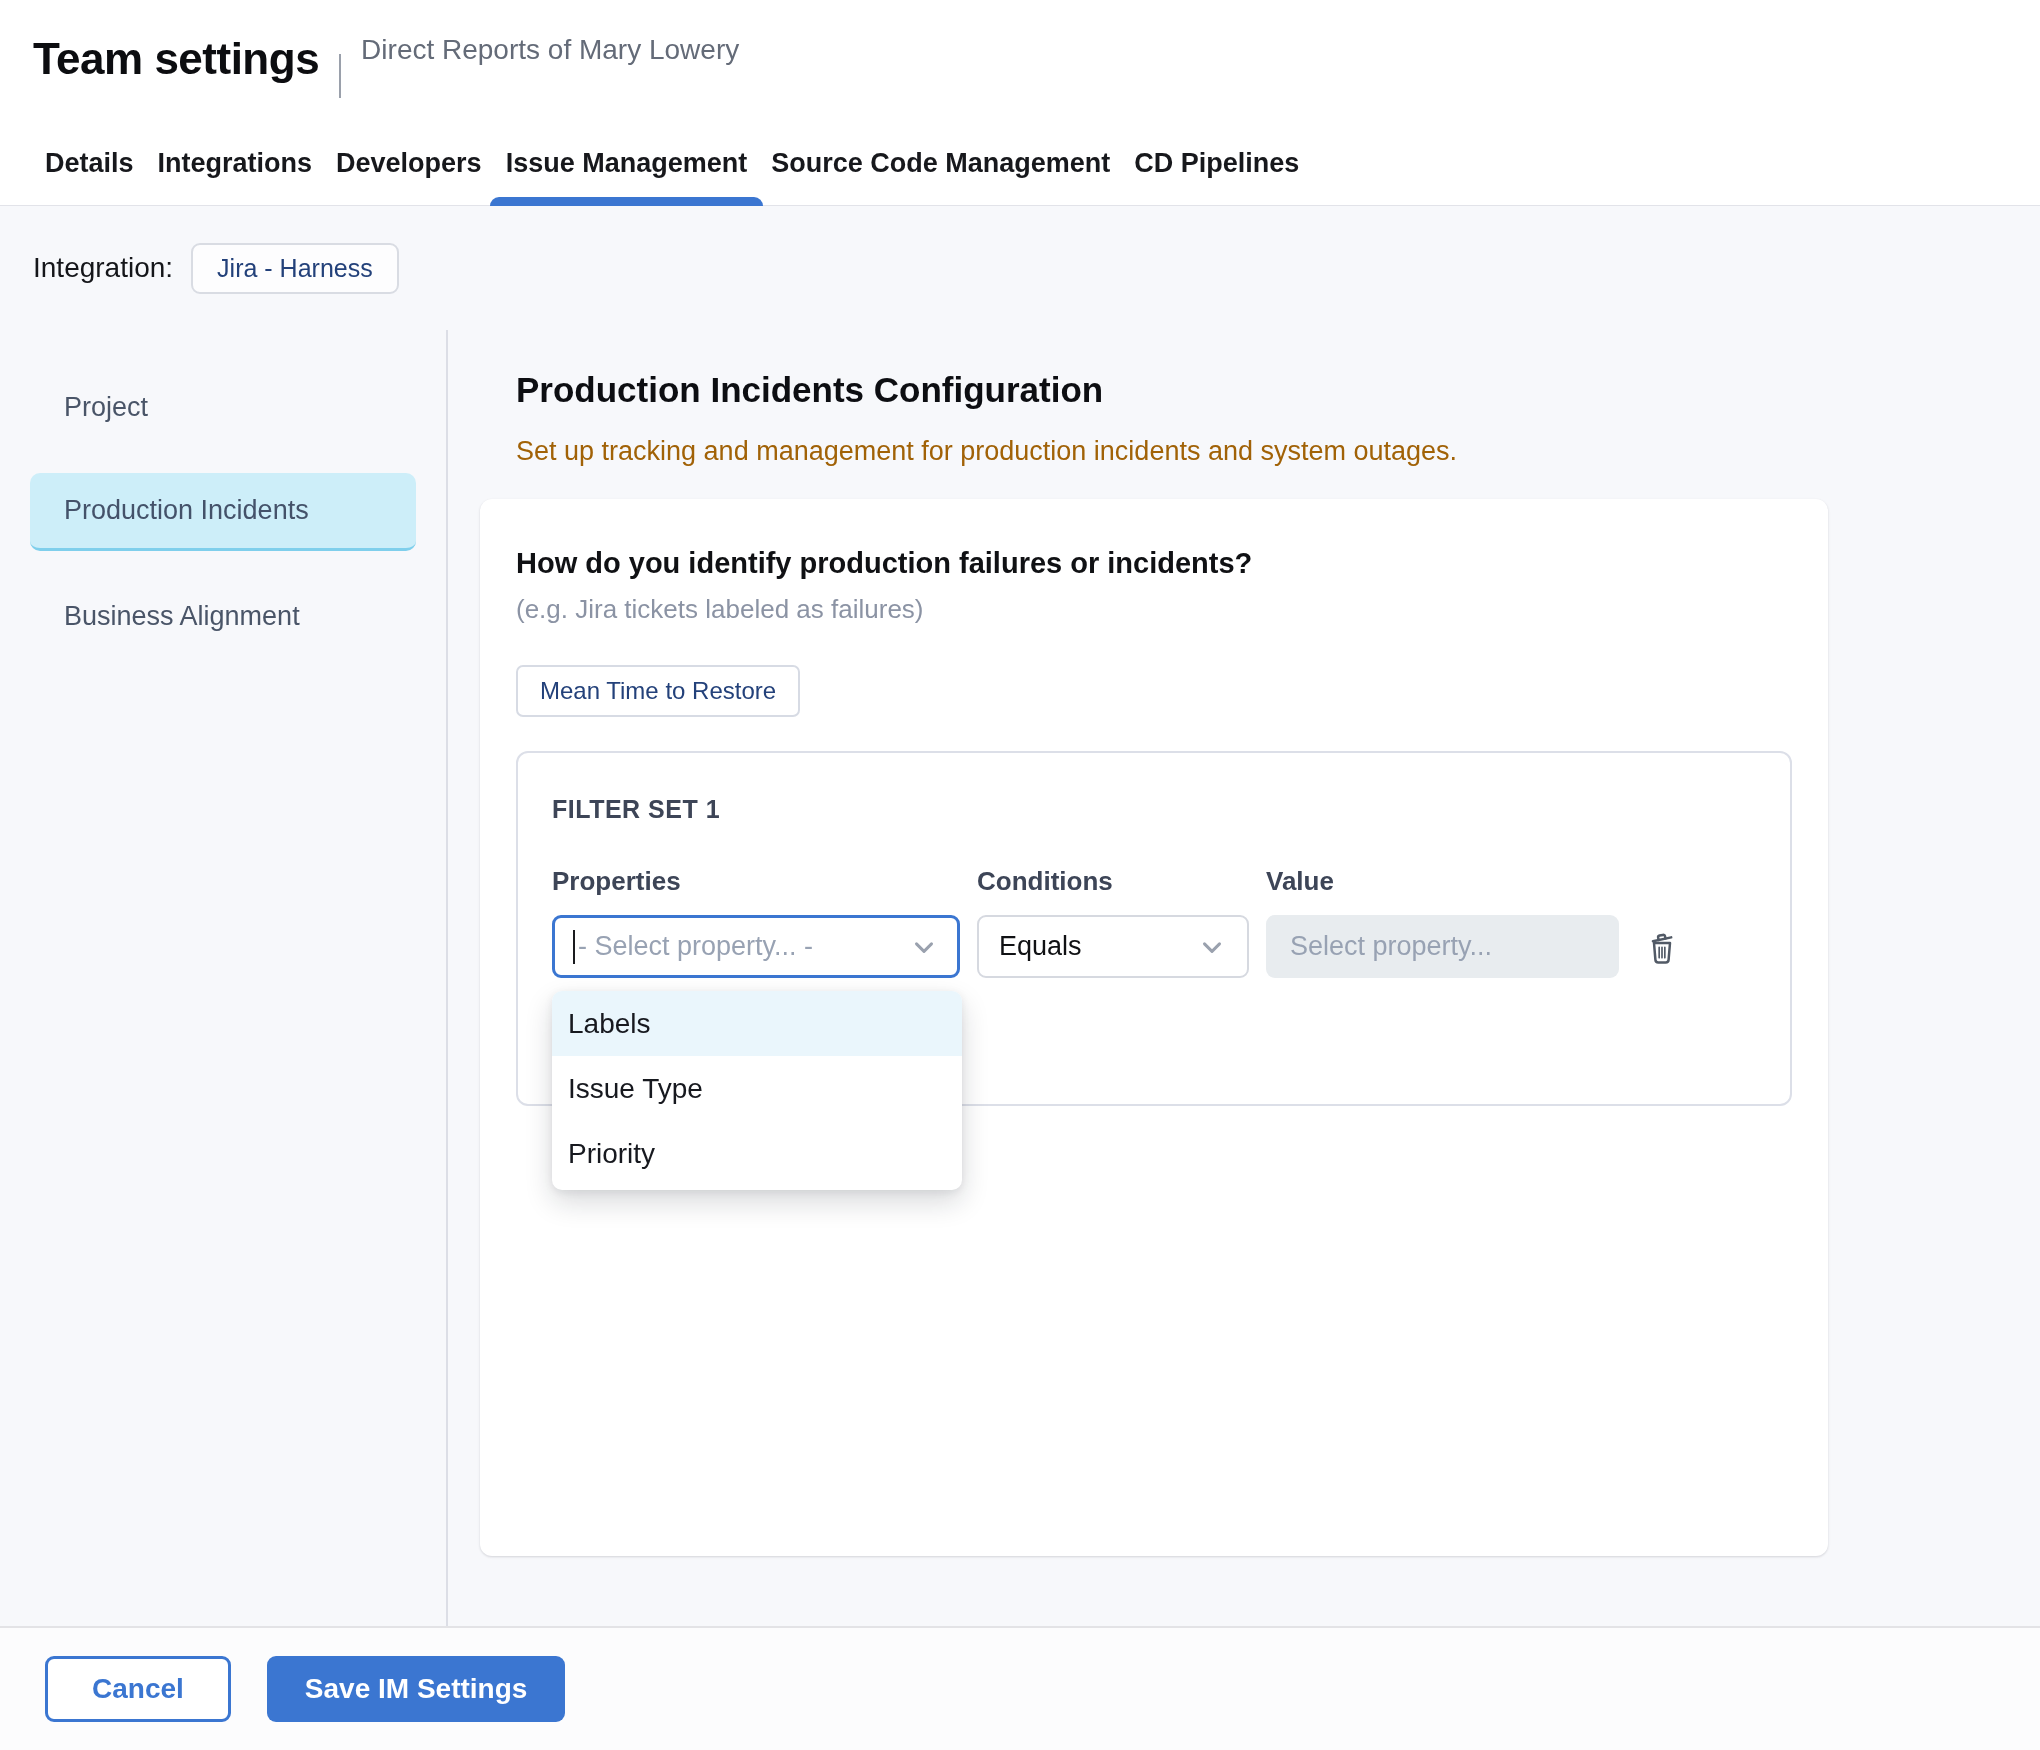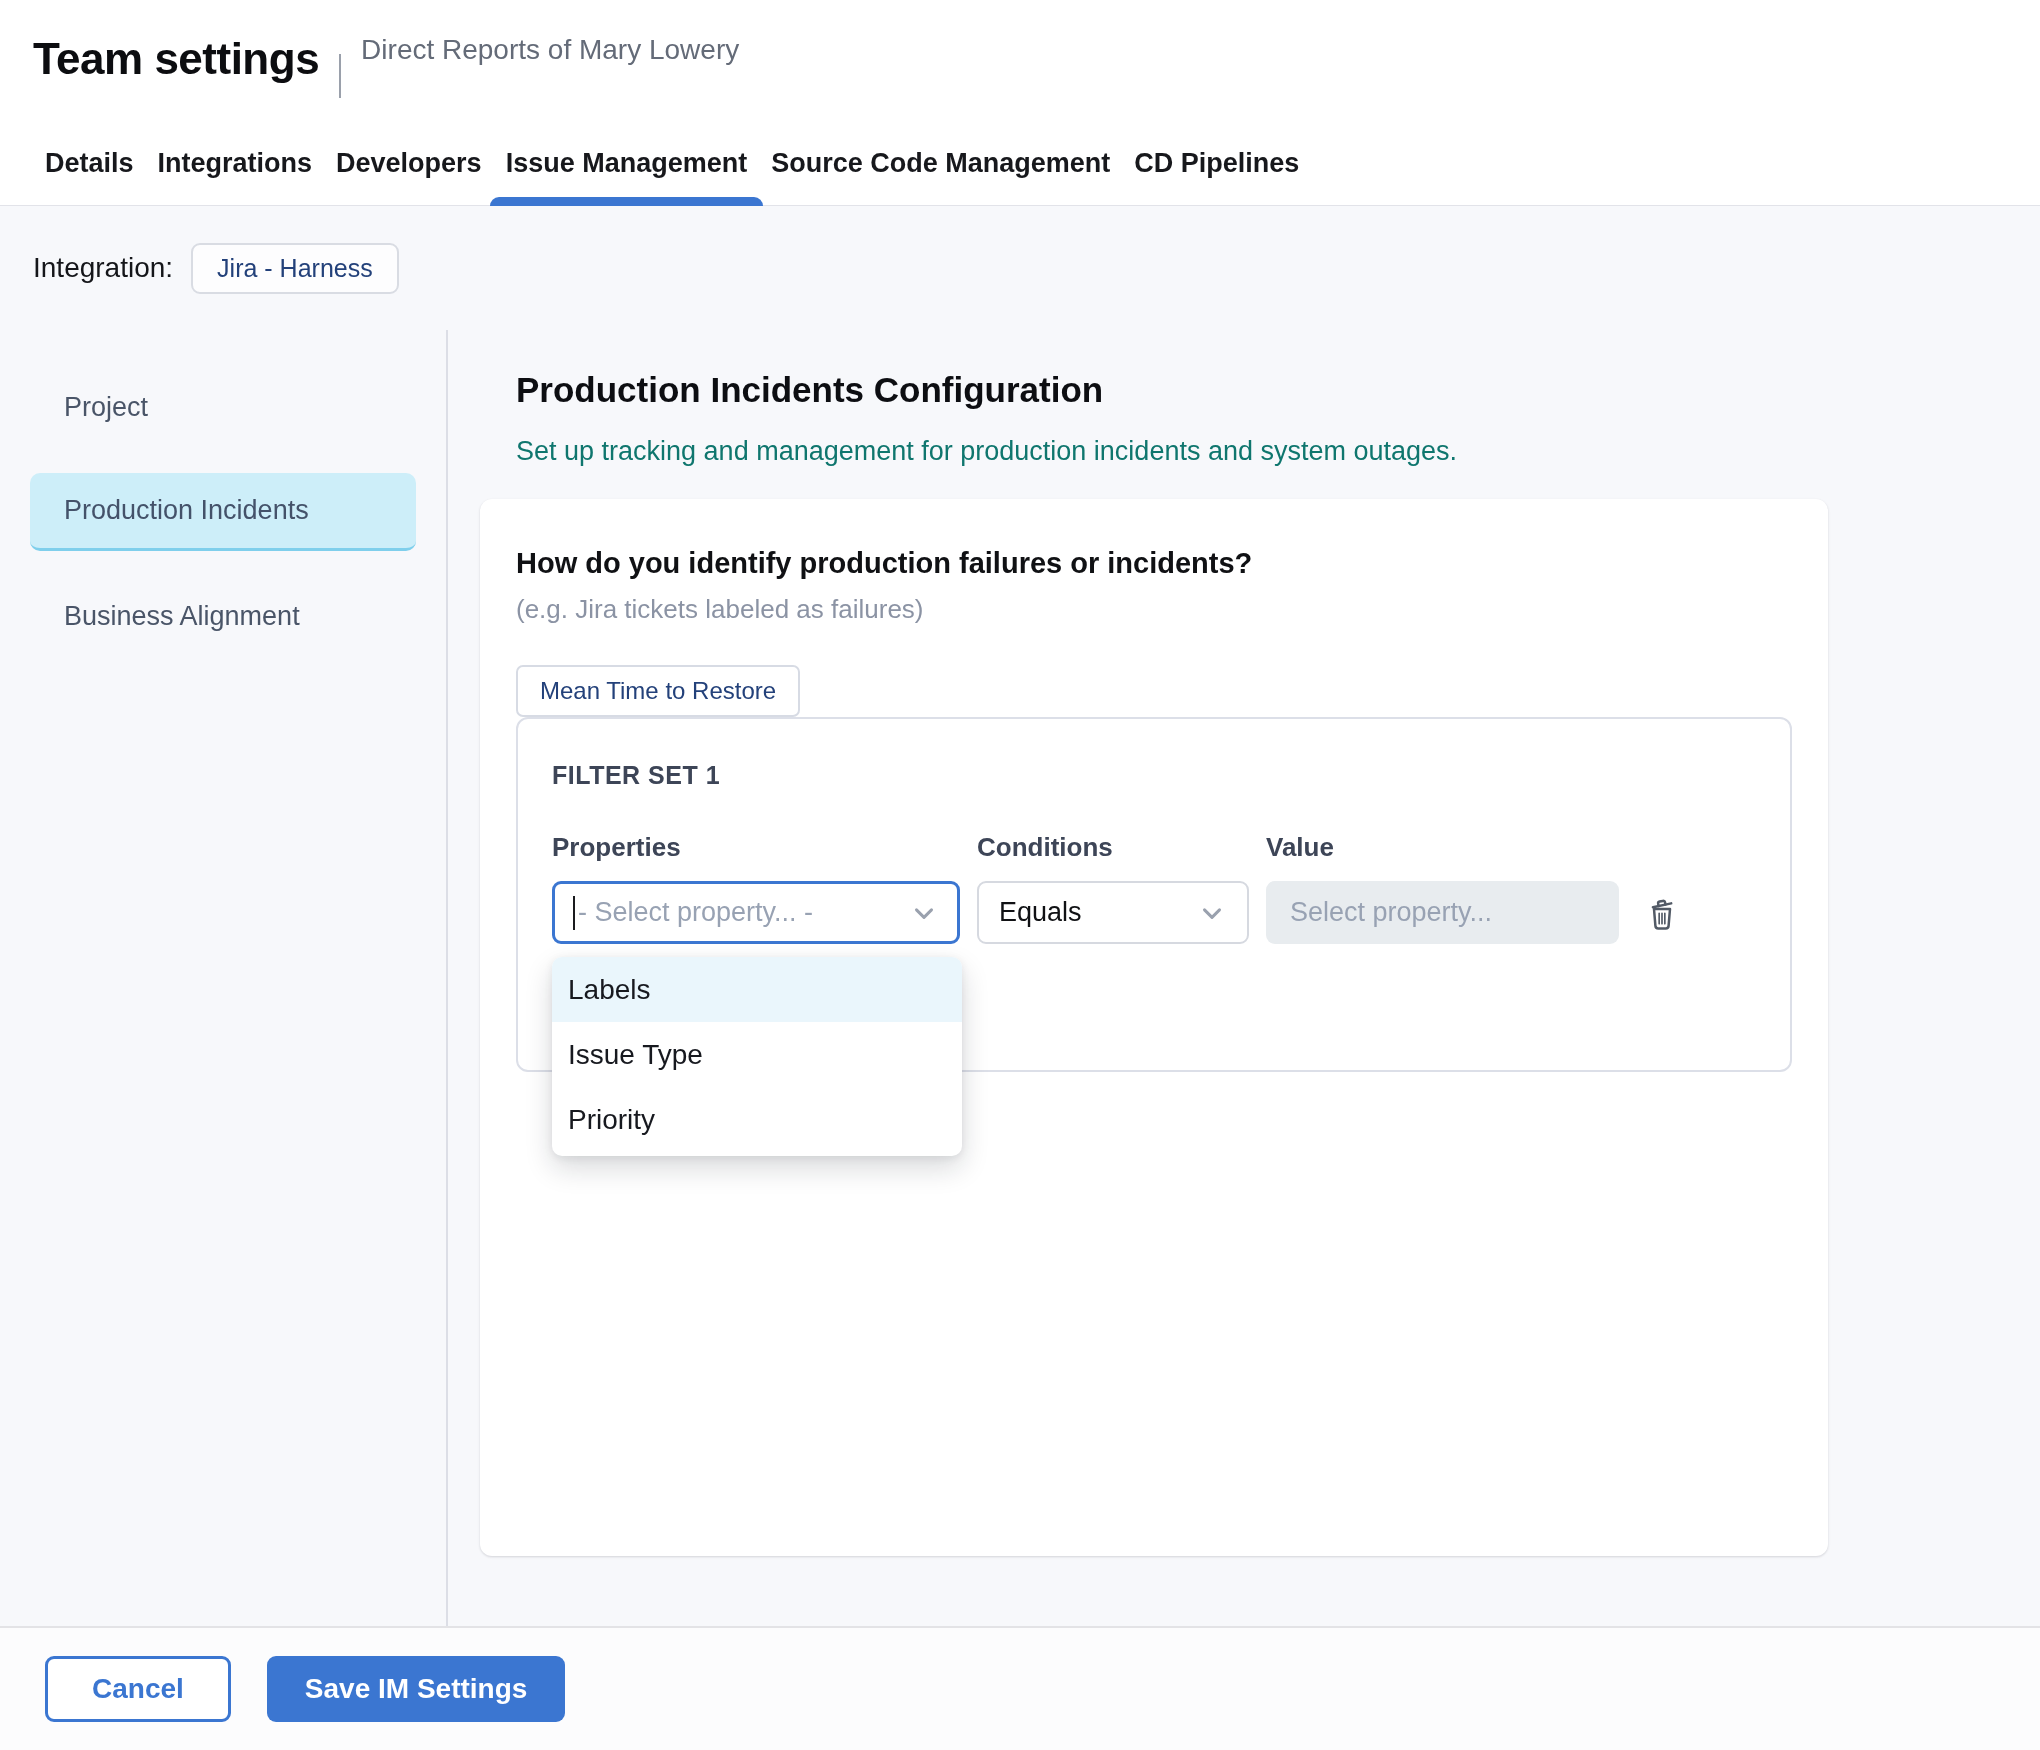--- a/index.html
+++ b/index.html
@@ -40,31 +40,31 @@
 
   
   .content{display:flex;height:1296px;background:var(--page-bg);}
   .sidebar{width:448px;border-right:2px solid #dcdee6;padding:40px 30px 0 30px;flex-shrink:0;}
   .side-item{font-size:27px;color:#4a5568;padding:22px 34px;border-radius:10px;margin-bottom:28px;cursor:pointer;}
   .side-item.selected{background:var(--selected-pill);border-bottom:3px solid var(--pill-edge);color:#44526a;}
 
   .main{flex:1;padding:40px 0 0 32px;}
   .main-inner{width:1348px;}
   .page-heading{font-size:35px;font-weight:700;color:#0d0e12;padding-left:36px;}
-  .page-subheading{font-size:27px;color:#0f766e;margin-top:26px;padding-left:36px;}
+  .page-subheading{font-size:27px;color:#a16207;margin-top:26px;padding-left:36px;}
 
   .panel{margin-top:32px;background:#fff;border-radius:12px;height:1057px;
          box-shadow:0 1px 3px rgba(16,24,40,.10),0 1px 2px rgba(16,24,40,.06);
          padding:48px 36px 0 36px;}
   .question{font-size:29px;font-weight:700;color:#101114;}
   .hint{font-size:26px;color:#8b93a4;margin-top:14px;}
   .metric-chip{display:inline-block;margin-top:40px;background:#fff;border:2px solid #d7dbe4;border-radius:7px;
                padding:10px 22px;font-size:24px;color:var(--chip-text);cursor:pointer;}
 
-  .filter-card{border:2px solid var(--border-light);border-radius:12px;
+  .filter-card{margin-top:34px;border:2px solid var(--border-light);border-radius:12px;
                padding:42px 34px 0 34px;height:355px;position:relative;background:#fff;}
   .filter-title{font-size:25px;font-weight:700;letter-spacing:.5px;color:#3d4557;}
   .filter-grid{display:grid;grid-template-columns:408px 272px 353px 70px;column-gap:17px;margin-top:42px;align-items:center;}
   .col-label{font-size:26px;font-weight:700;color:#3d4557;margin-bottom:18px;}
   .ctrl{height:63px;border-radius:9px;display:flex;align-items:center;font-size:27px;}
   .prop-select{border:3px solid var(--accent);padding:0 18px;position:relative;background:#fff;cursor:pointer;}
   .caret-bar{width:2px;height:34px;background:#1a1b1e;margin-right:3px;flex-shrink:0;}
   .prop-placeholder{color:var(--muted);flex:1;white-space:nowrap;overflow:hidden;}
   .cond-select{border:2px solid #d6d9e0;padding:0 20px;background:#fff;cursor:pointer;color:#101114;}
   .cond-text{flex:1;}

